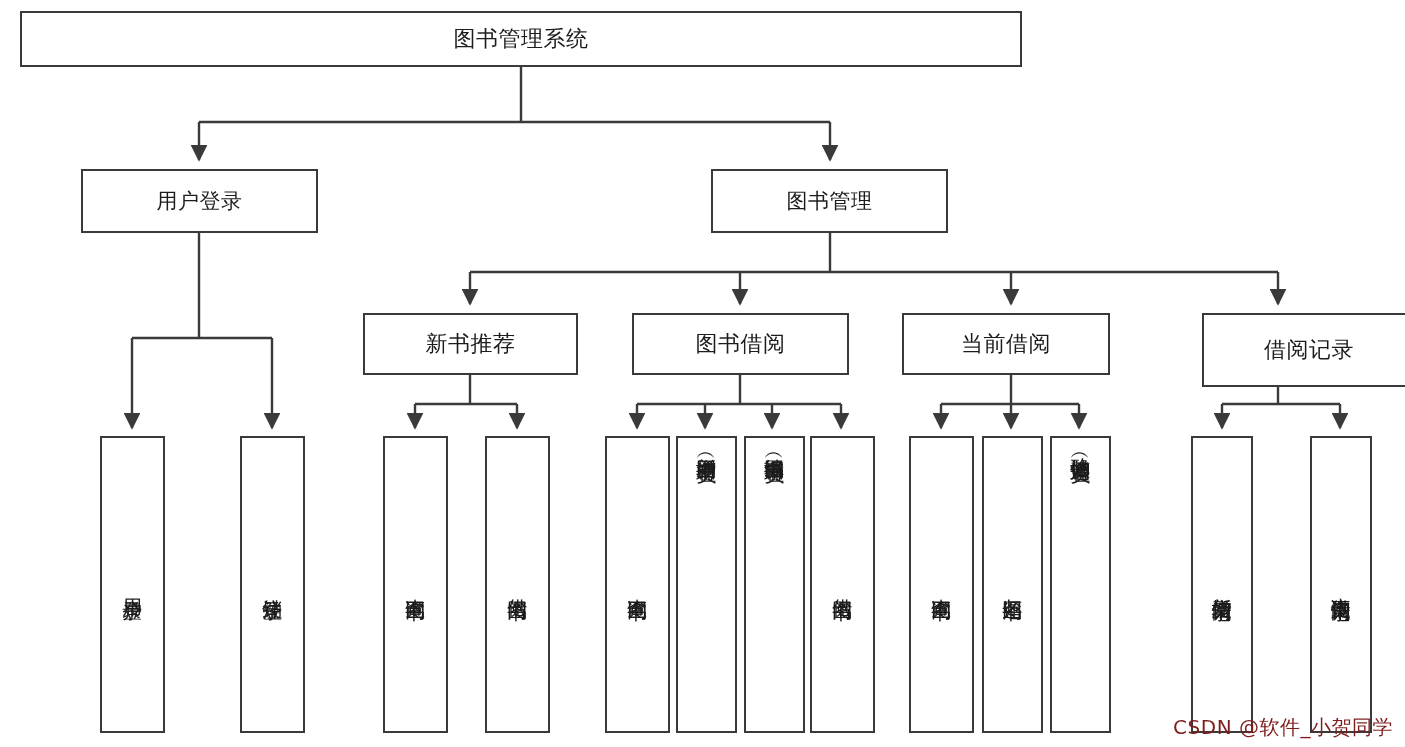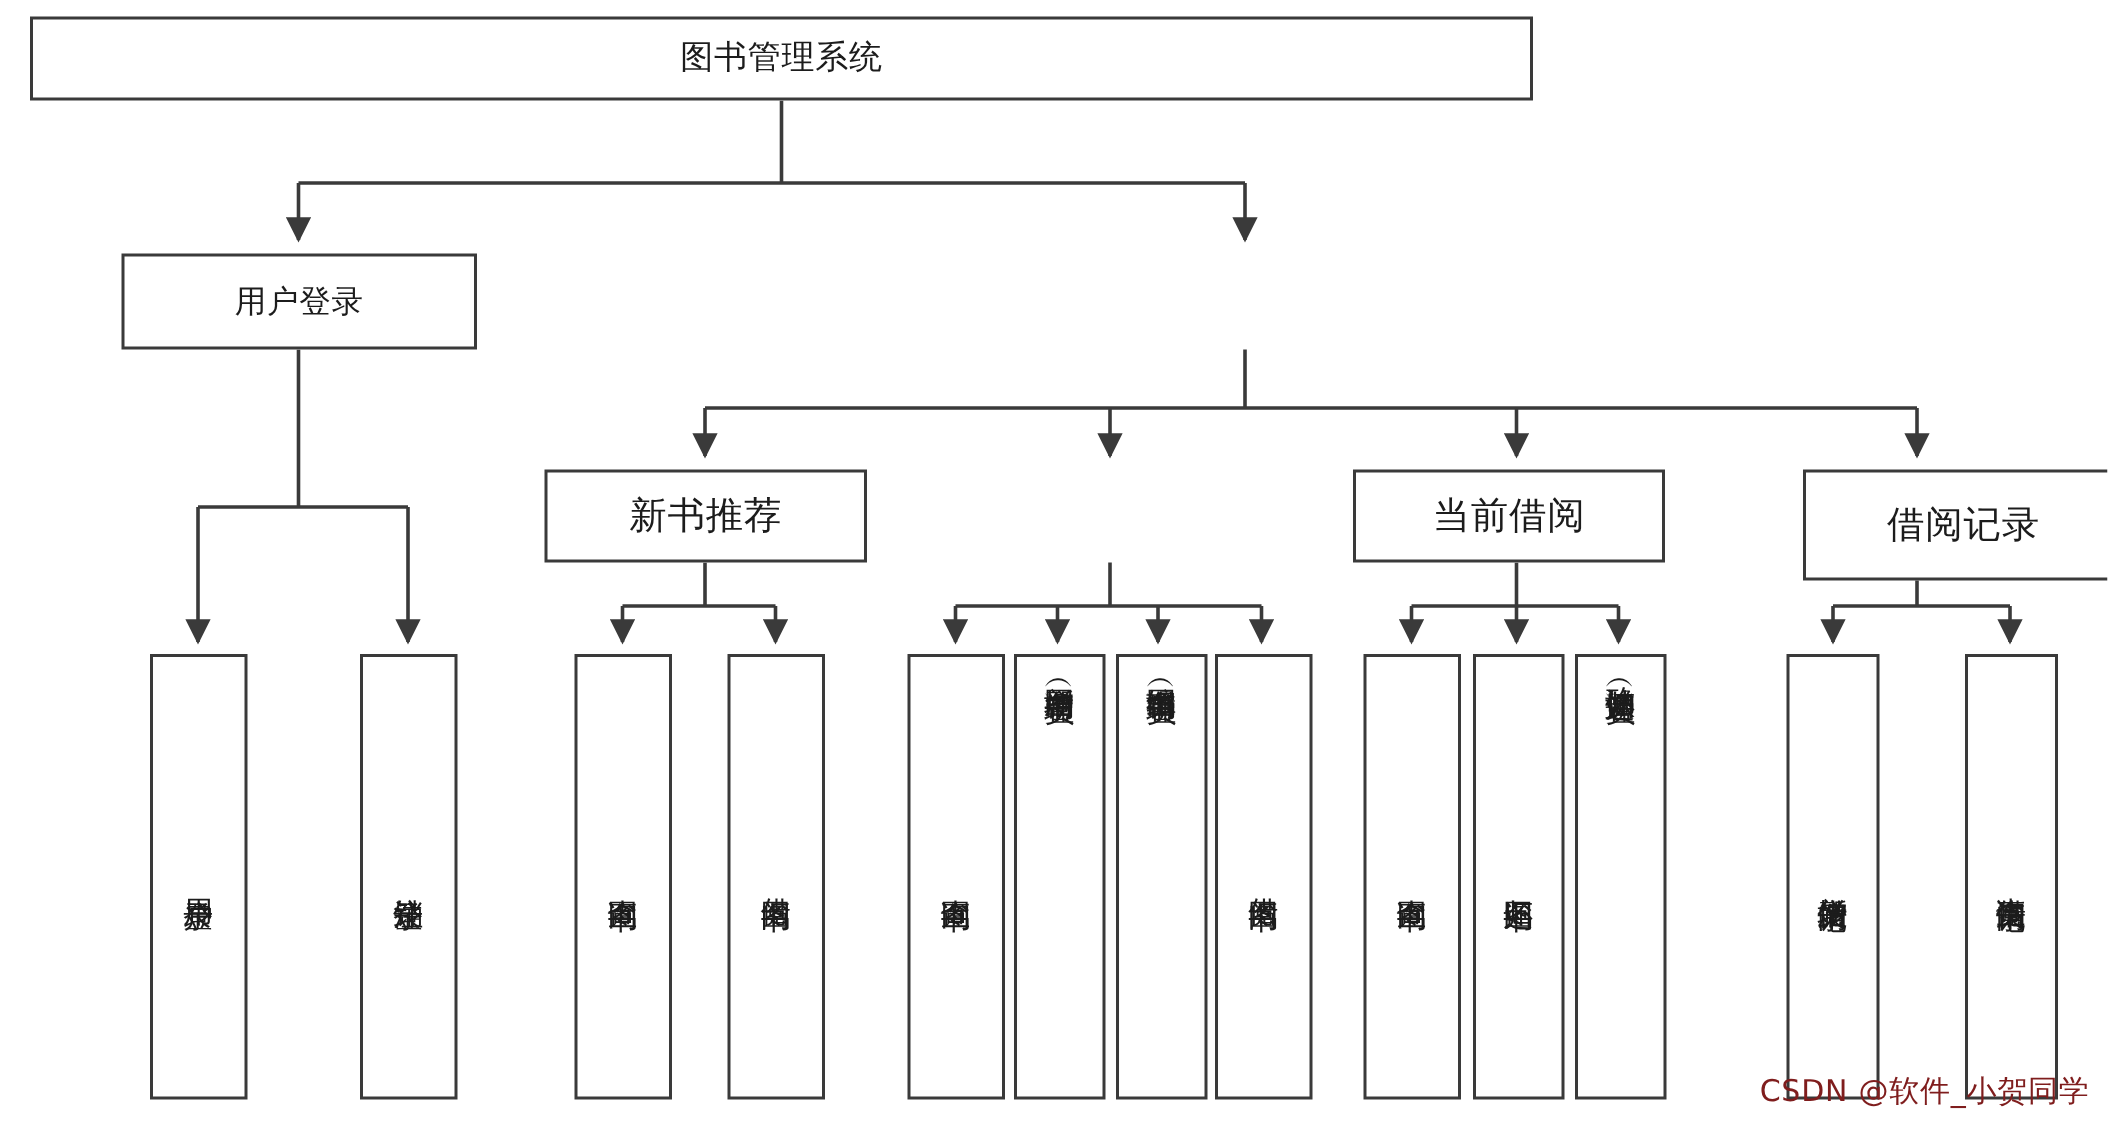--- a/index.html
+++ b/index.html
@@ -39,21 +39,21 @@
   }
   .node .lbl {
     display: block;
     text-align: left;
     line-height: 1.18;
     letter-spacing: 0.5px;
   }
   
   .n-root .lbl   { font-size: 22px; }
   .n-lvl2 .lbl   { font-size: 21px; }
-  .n-lvl3 .lbl   { font-size: 25px; }
+  .n-lvl3 .lbl   { font-size: 22px; }
   
   .n-leaf {
     align-items: flex-start;
     justify-content: center;
     padding-top: 0;
   }
   .n-leaf .lbl {
     writing-mode: vertical-rl;
     text-orientation: upright;
     font-size: 20px;
@@ -132,24 +132,30 @@
     </g>
   </svg>
 
   <div class="node n-root" style="left:20px; top:11px; width:1002px; height:56px;">
     <span class="lbl">图书管理系统</span>
   </div>
 
   <div class="node n-lvl2" style="left:81px; top:169px; width:237px; height:64px;">
     <span class="lbl">用户登录</span>
   </div>
+  <div class="node n-lvl2" style="left:711px; top:169px; width:237px; height:64px;">
+    <span class="lbl">图书管理</span>
+  </div>
 
   <div class="node n-lvl3" style="left:363px; top:313px; width:215px; height:62px;">
     <span class="lbl">新书推荐</span>
   </div>
+  <div class="node n-lvl3" style="left:632px; top:313px; width:217px; height:62px;">
+    <span class="lbl">图书借阅</span>
+  </div>
   <div class="node n-lvl3" style="left:902px; top:313px; width:208px; height:62px;">
     <span class="lbl">当前借阅</span>
   </div>
   <div class="node n-lvl3" style="left:1202px; top:313px; width:214px; height:74px;">
     <span class="lbl">借阅记录</span>
   </div>
 
   <div class="node n-leaf" style="left:100px; top:436px; width:65px; height:297px;">
     <span class="lbl">用户登录</span>
   </div>

